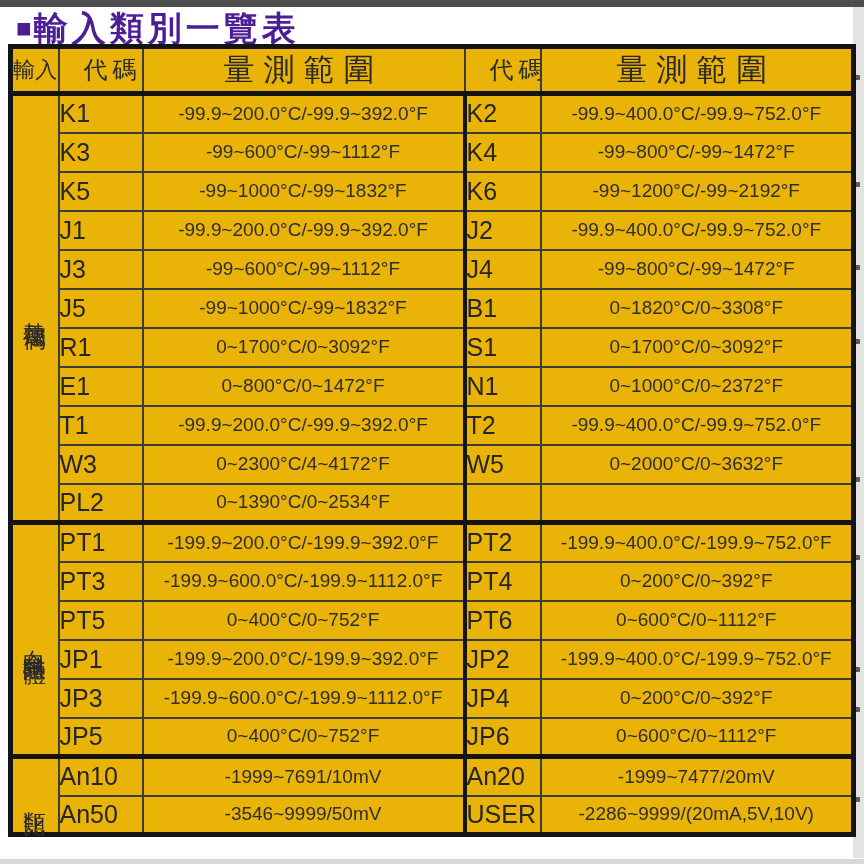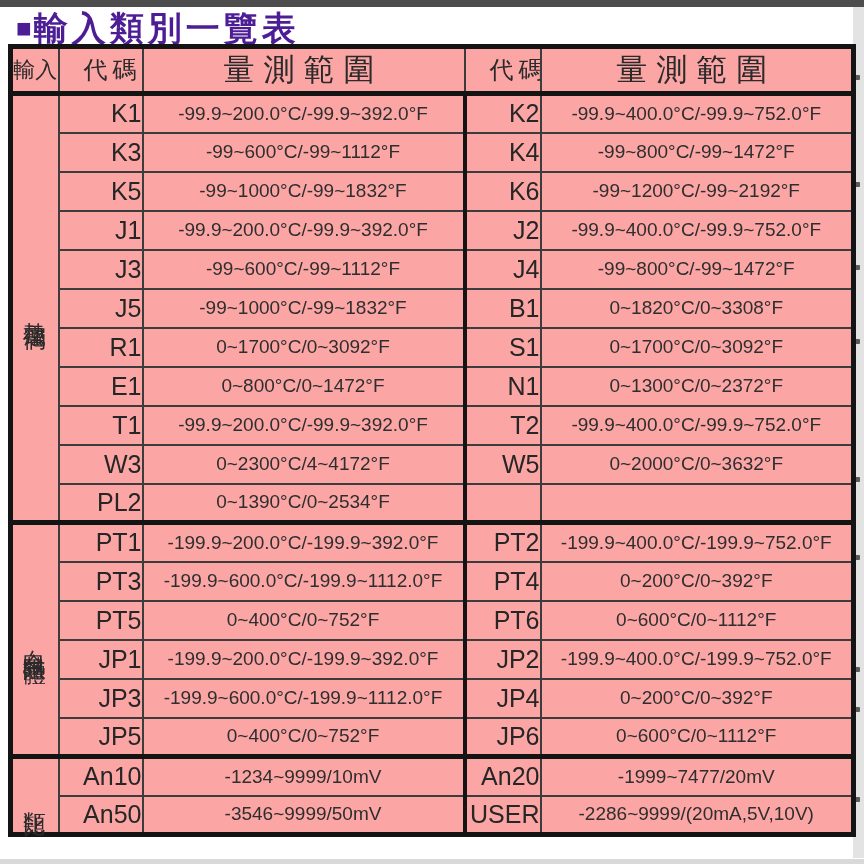--- a/index.html
+++ b/index.html
@@ -51,21 +51,21 @@
     margin-right: 2px;
   }
 
   table.input-table {
     position: absolute;
     top: 44px; left: 8px;
     width: 843px;
     border-collapse: collapse;
     table-layout: fixed;
     border: 5px solid #141414;
-    background: #fca5a5;
+    background: #eab308;
   }
   col.c-group  { width: 48px;  }
   col.c-code-l { width: 84px;  }
   col.c-rng-l  { width: 322px; }
   col.c-code-r { width: 76px;  }
   col.c-rng-r  { width: 313px; }
 
   th, td { border: 2px solid #3c3c3c; }
 
   thead tr { height: 44px; }
@@ -88,21 +88,21 @@
     color: #2a2a2a;
     text-align: center;
     vertical-align: middle;
     writing-mode: vertical-rl;
     text-orientation: upright;
     letter-spacing: 3px;
   }
   td.code {
     font-size: 25px;
     color: #262626;
-    text-align: right;
+    text-align: left;
     white-space: nowrap;
   }
   td.range {
     font-size: 19px;
     color: #2e2e2e;
     text-align: center;
     white-space: nowrap;
     padding: 0 1px;
   }
   td.divider-right { border-right: 4px solid #141414; }
@@ -186,21 +186,21 @@
       <tr>
         <td class="code">R1</td>
         <td class="range divider-right">0~1700°C/0~3092°F</td>
         <td class="code">S1</td>
         <td class="range">0~1700°C/0~3092°F</td>
       </tr>
       <tr>
         <td class="code">E1</td>
         <td class="range divider-right">0~800°C/0~1472°F</td>
         <td class="code">N1</td>
-        <td class="range">0~1300°C/0~2372°F</td>
+        <td class="range">0~1000°C/0~2372°F</td>
       </tr>
       <tr>
         <td class="code">T1</td>
         <td class="range divider-right">-99.9~200.0°C/-99.9~392.0°F</td>
         <td class="code">T2</td>
         <td class="range">-99.9~400.0°C/-99.9~752.0°F</td>
       </tr>
       <tr>
         <td class="code">W3</td>
         <td class="range divider-right">0~2300°C/4~4172°F</td>
@@ -250,21 +250,21 @@
         <td class="code">JP5</td>
         <td class="range divider-right">0~400°C/0~752°F</td>
         <td class="code">JP6</td>
         <td class="range">0~600°C/0~1112°F</td>
       </tr>
     </tbody>
     <tbody class="section">
       <tr>
         <td class="group" rowspan="2">類比</td>
         <td class="code">An10</td>
-        <td class="range divider-right">-1234~9999/10mV</td>
+        <td class="range divider-right">-1999~7691/10mV</td>
         <td class="code">An20</td>
         <td class="range">-1999~7477/20mV</td>
       </tr>
       <tr>
         <td class="code">An50</td>
         <td class="range divider-right">-3546~9999/50mV</td>
         <td class="code">USER</td>
         <td class="range">-2286~9999/(20mA,5V,10V)</td>
       </tr>
     </tbody>

